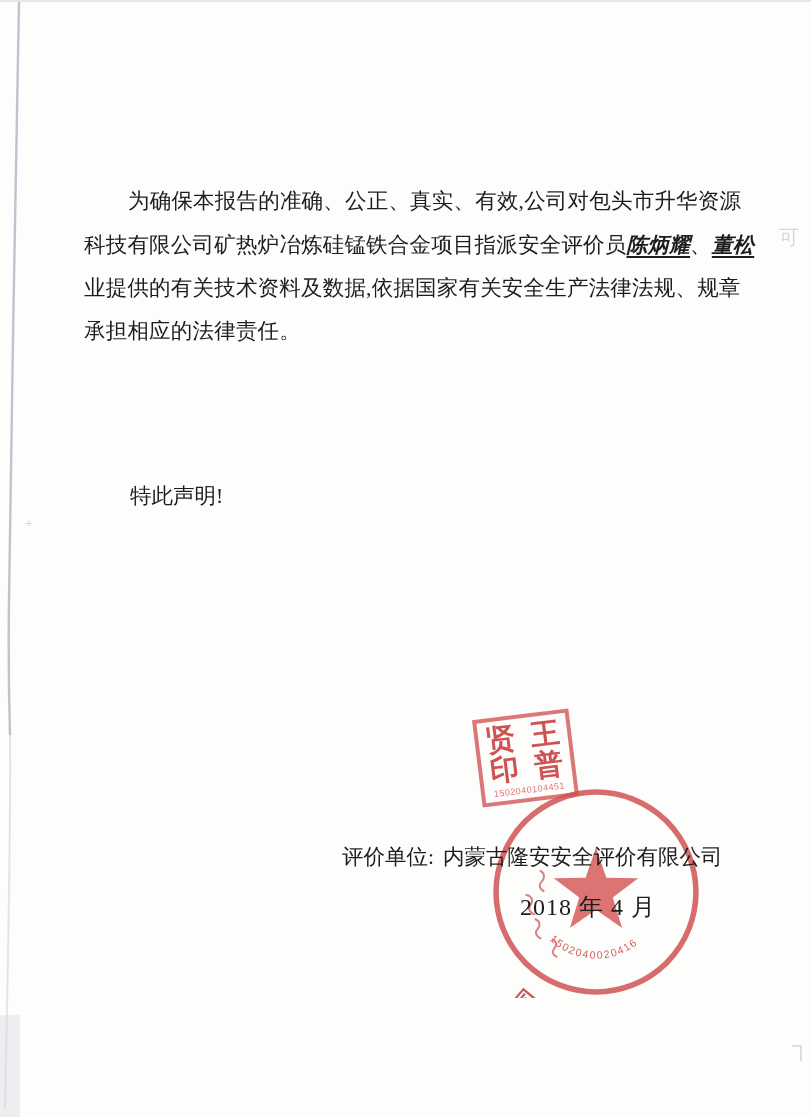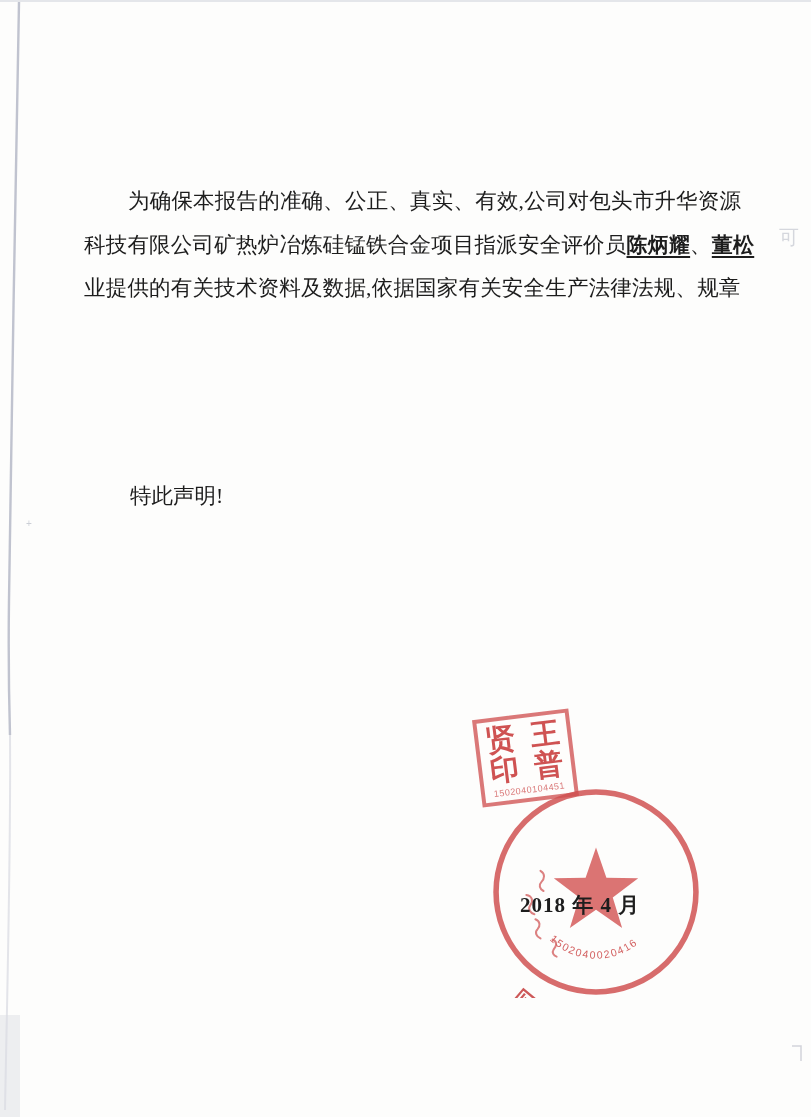--- a/index.html
+++ b/index.html
@@ -25,26 +25,27 @@
     letter-spacing:0.2px;
   }
   .body-line.indent{text-indent:44px;}
   .evaluator-name{
     font-weight:700;
     font-family:"Liberation Sans","DejaVu Sans",sans-serif;
     font-size:21px;
     text-decoration:underline;
     text-decoration-thickness:1.6px;
     text-underline-offset:4px;
+    font-style:italic;
   }
   .closing{position:absolute;left:130px;top:481px;font-size:21.5px;z-index:3;}
   .legal-rep{position:absolute;left:369px;top:751px;font-size:21.5px;z-index:3;}
   .eval-unit{position:absolute;left:342px;top:842px;font-size:21.5px;z-index:3;white-space:nowrap;}
   .eval-unit .gap{display:inline-block;width:9px;}
-  .date-line{position:absolute;left:520px;top:891px;font-size:21px;z-index:3;letter-spacing:1px;font-weight:bold;}
+  .date-line{position:absolute;left:520px;top:891px;font-size:24px;z-index:3;letter-spacing:1px;}
   
   .square-seal{
     position:absolute;left:477px;top:714px;width:97px;height:88px;
     border:4px solid rgba(205,70,70,0.78);
     transform:rotate(-7deg);
     z-index:2;opacity:0.93;
     box-sizing:border-box;
     background:rgba(255,244,244,0.12);
   }
   .sq-grid{
@@ -74,35 +75,39 @@
     <text x="779" y="244" font-size="20" fill="#9aa0b0" opacity="0.4" font-family="Liberation Serif, serif">可</text>
     <path d="M792,1046 h9 v15" fill="none" stroke="#a8acba" stroke-width="1.5" opacity="0.5"></path>
     <text x="26" y="527" font-size="10" fill="#9aa0b0" opacity="0.5" font-family="Liberation Sans, sans-serif">+</text>
   </svg>
 
 
   <div class="body-block">
       <div class="body-line indent"><span>为确保本报告的准确、公正、真实、有效,公司对包头市升华资源</span></div>
       <div class="body-line"><span>科技有限公司矿热炉冶炼硅锰铁合金项目指派安全评价员</span><span class="evaluator-name">陈炳耀</span><span>、</span><span class="evaluator-name">董松</span></div>
       <div class="body-line"><span>业提供的有关技术资料及数据,依据国家有关安全生产法律法规、规章</span></div>
+      <div class="body-line"><span>承担相应的法律责任。</span></div>
     </div>
 
   <div class="closing">特此声明!</div>
 
 
   <div class="square-seal">
     <div class="sq-grid">
       <span>贤</span>
       <span>王</span>
       <span>印</span>
       <span>普</span>
     </div>
     <div class="sq-number">1502040104451</div>
   </div>
 
+  <div class="eval-unit">
+    <span>评价单位:</span><span class="gap"></span><span>内蒙古隆安安全评价有限公司</span>
+  </div>
 
   <div class="date-line">2018 年 4 月</div>
 
   <svg class="round-seal" viewBox="0 0 210 210">
     <defs>
       <path id="arcTop" d="M 105,185 A 80,80 0 1 1 104.95,185" fill="none"></path>
       <path id="arcBottom" d="M 47.8,138 A 66,66 0 0 0 162.2,138" fill="none"></path>
     </defs>
     <circle cx="105" cy="105" r="99" fill="none" stroke="#cf4f4f" stroke-width="5.5" opacity="0.9"></circle>
     <polygon points="105,61 115.3,90.8 146.8,91.4 121.6,110.4 130.9,140.6 105,122.5 79.1,140.6 88.4,110.4 63.2,91.4 94.7,90.8" fill="#d14e4e" opacity="0.85"></polygon>

